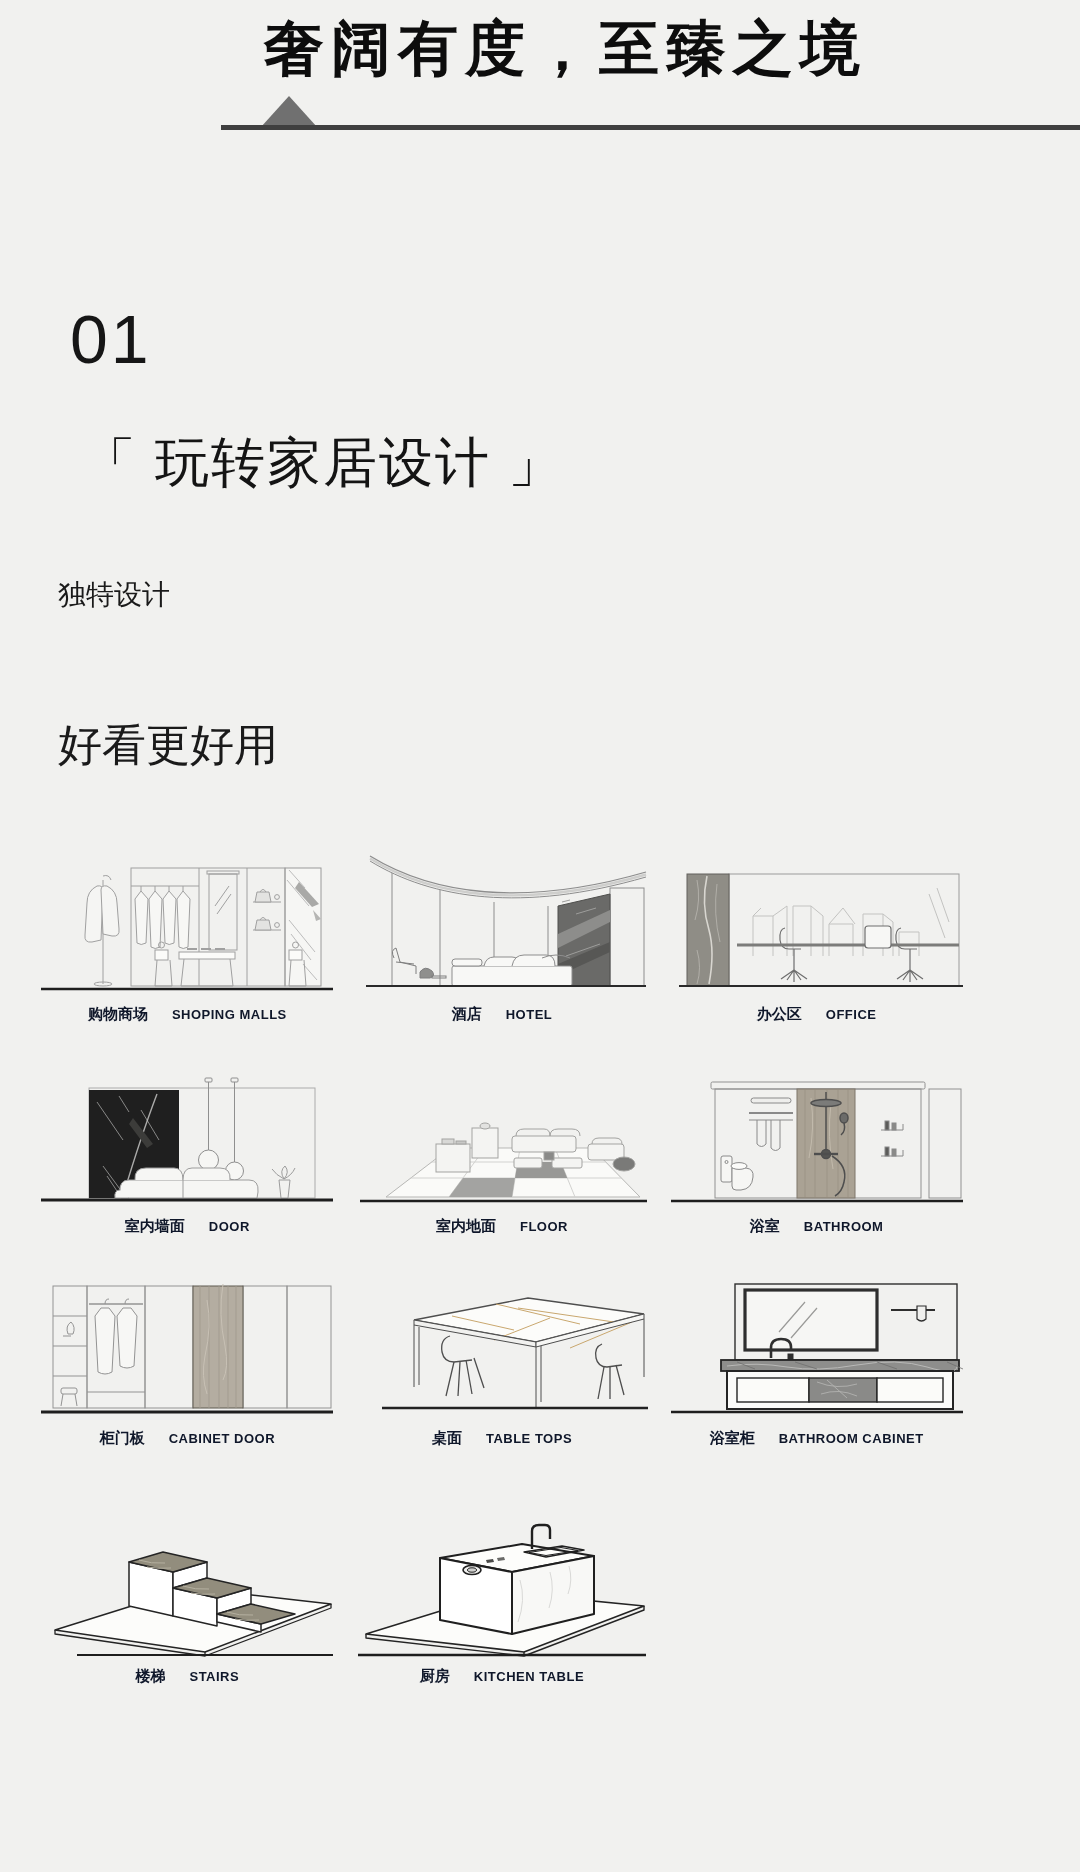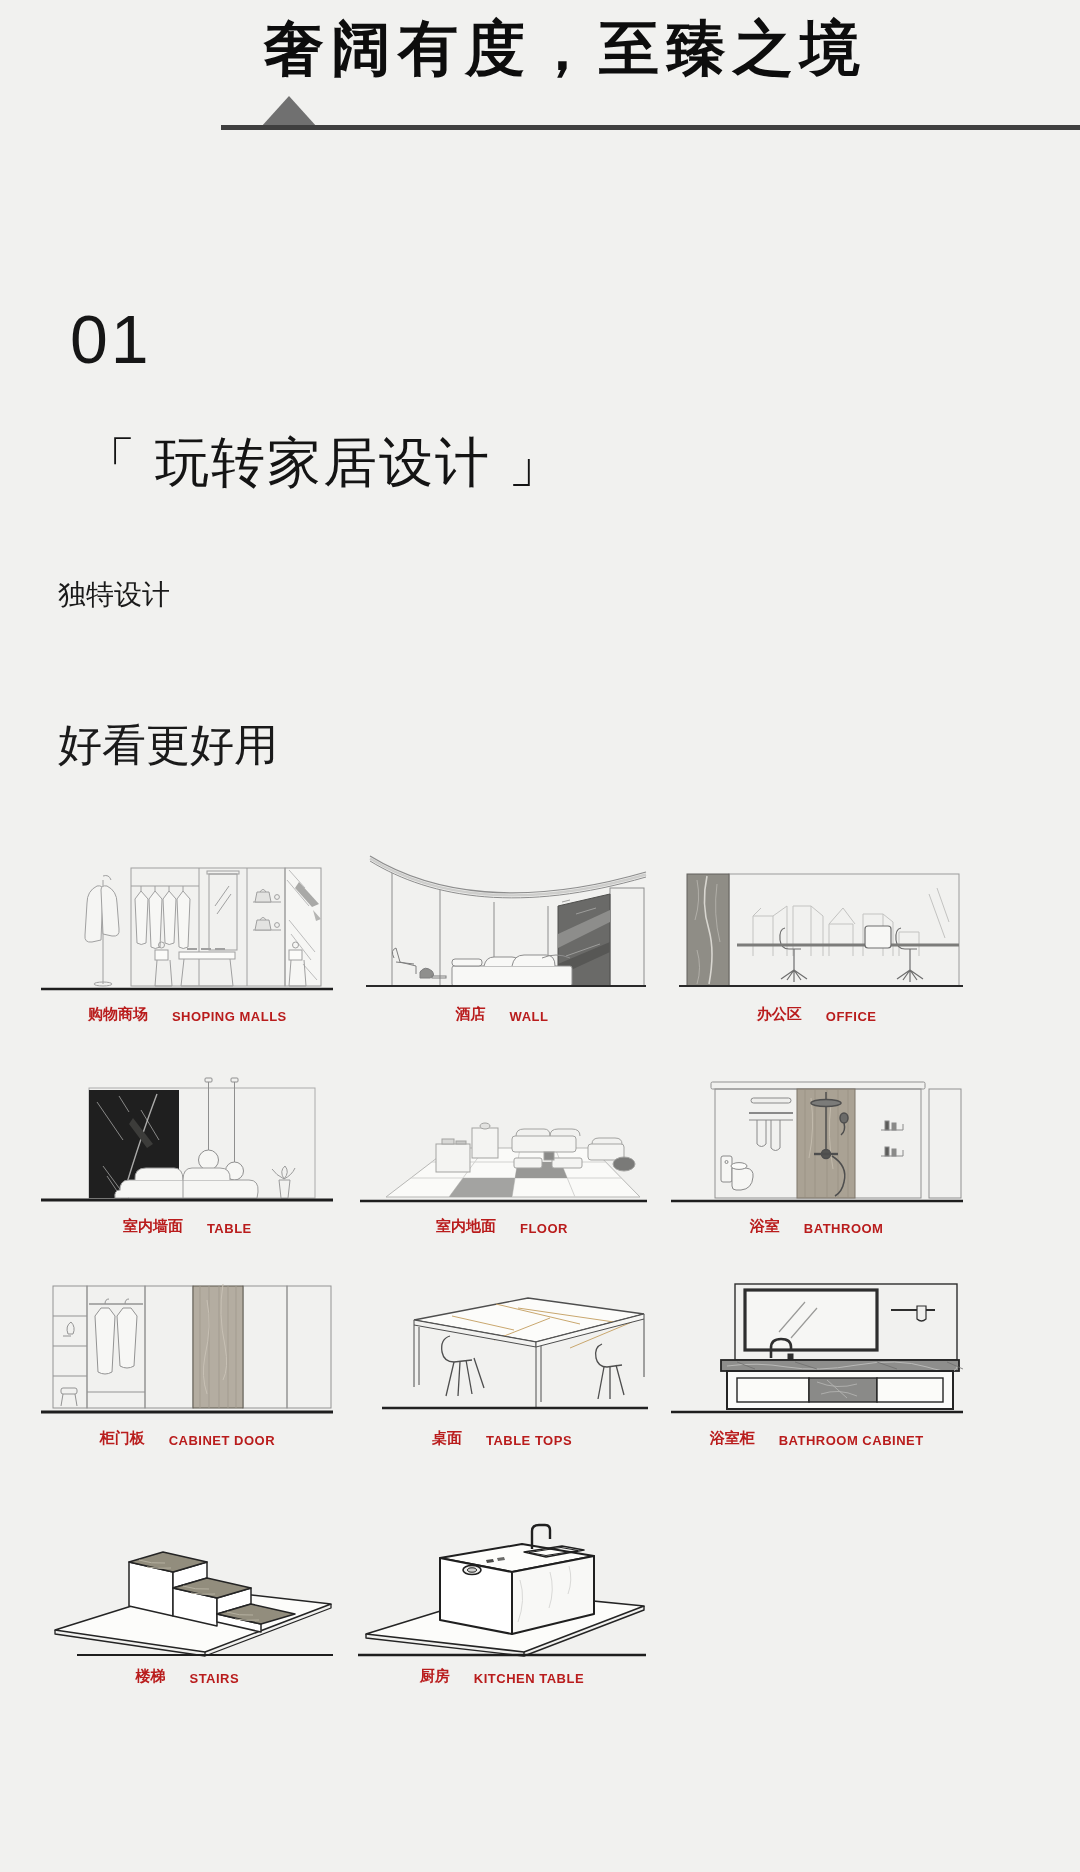--- a/index.html
+++ b/index.html
@@ -29,22 +29,22 @@
   .grid{
     position:absolute;left:36px;top:814px;width:932px;
     display:grid;grid-template-columns:repeat(3,1fr);column-gap:12px;
     grid-auto-rows:212px;
   }
   .cat{position:relative;margin:0;}
   .cat.r4{transform:translateY(26px);}
   .cat svg{position:absolute;left:50%;transform:translateX(-50%);bottom:30px;width:300px;height:150px;display:block;}
   .cat-label{
     position:absolute;left:0;right:0;bottom:2px;
-    display:flex;justify-content:center;align-items:flex-end;gap:24px;
-    color:#b91c1c;white-space:nowrap;
+    display:flex;justify-content:center;align-items:center;gap:24px;
+    color:#0f172a;white-space:nowrap;
   }
   .cat-label .zh{font-size:15px;font-weight:bold;}
   .cat-label .en{font-size:13px;font-weight:bold;letter-spacing:.5px;}
 </style>
 </head>
 <body>
 
 <header>
   <div class="hdr-title">奢阔有度，至臻之境</div>
   <div class="hdr-triangle"></div>
@@ -141,21 +141,21 @@
       <g fill="none" stroke="#7e7e7e">
         <path d="M42 112 q-4 -8 2 -10 l4 14 16 4 v8"></path>
         <path d="M44 116 l18 2"></path>
         <path d="M68 126 q5 -7 12 -1 q4 5 -2 7 l-10 0 z" fill="#8f8f8d"></path>
         <rect x="80" y="130" width="14" height="2"></rect>
       </g>
       <line x1="14" y1="140" x2="294" y2="140" stroke="#2a2a2a" stroke-width="2"></line>
     </svg>
     <figcaption class="cat-label">
       <span class="zh">酒店</span>
-      <span class="en">WALL</span>
+      <span class="en">HOTEL</span>
     </figcaption>
   </figure>
 
   <figure class="cat">
     <svg viewBox="0 0 300 150">
       <rect x="62" y="28" width="230" height="112" fill="none" stroke="#9b9b9b"></rect>
       <g fill="none" stroke="#c3c3c1" stroke-width="1">
         <path d="M86 110 V70 h20 v40 M106 70 l14 -10 v50 M86 70 l8 -8"></path>
         <path d="M126 110 V60 h18 v50 M144 60 l12 10 v40"></path>
         <path d="M162 110 V78 h24 v32 M162 78 l14 -16 12 16"></path>
@@ -211,21 +211,21 @@
         <path d="M83 132 q-6 0 -5 8 h14"></path>
       </g>
       <g fill="none" stroke="#9c9c9c">
         <path d="M247 121 q-5 -8 1 -13 q5 6 -1 13 m0 0 q-8 -4 -12 -10 m12 10 q8 -4 11 -11"></path>
         <path d="M242 122 h11 l-2 18 h-7 z" fill="#f2f2f0"></path>
       </g>
       <line x1="4" y1="142" x2="296" y2="142" stroke="#1e1e1e" stroke-width="2.8"></line>
     </svg>
     <figcaption class="cat-label">
       <span class="zh">室内墙面</span>
-      <span class="en">TABLE</span>
+      <span class="en">DOOR</span>
     </figcaption>
   </figure>
 
   <figure class="cat">
     <svg viewBox="0 0 300 150">
       <polygon points="34,139 288,139 240,90 98,90" fill="#fafaf8" stroke="#b7b7b5"></polygon>
       <g stroke="#d2d2d0" fill="none">
         <path d="M133 90 L97 139 M168 90 L160 139 M203 90 L223 139"></path>
         <path d="M79.7 104 L253.7 104 M58.8 120 L269.4 120"></path>
       </g>

